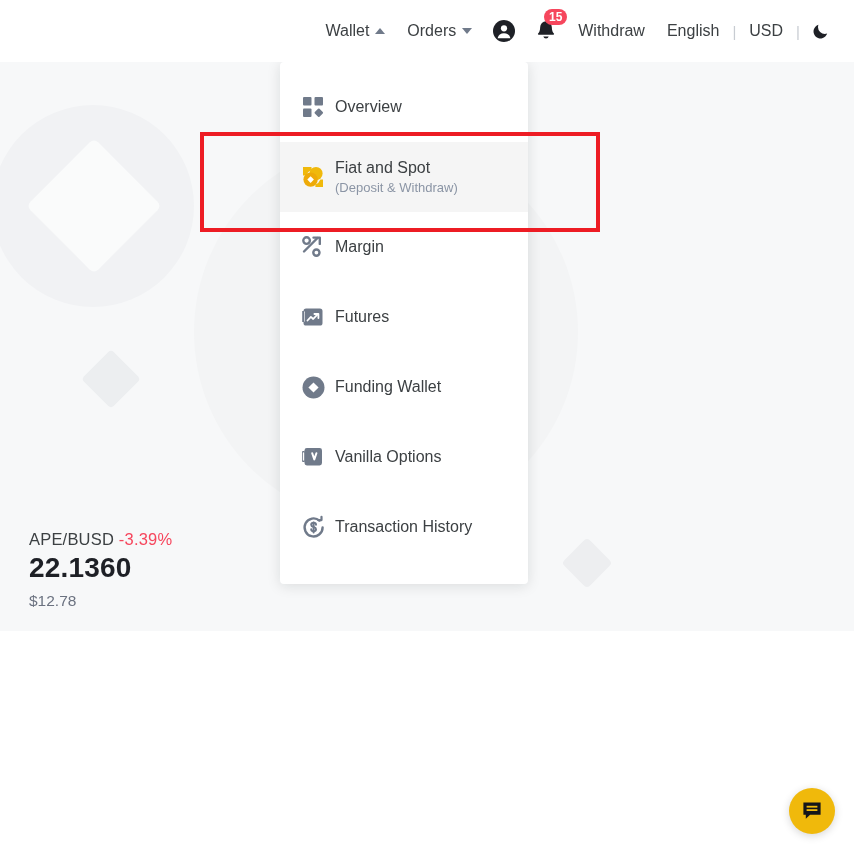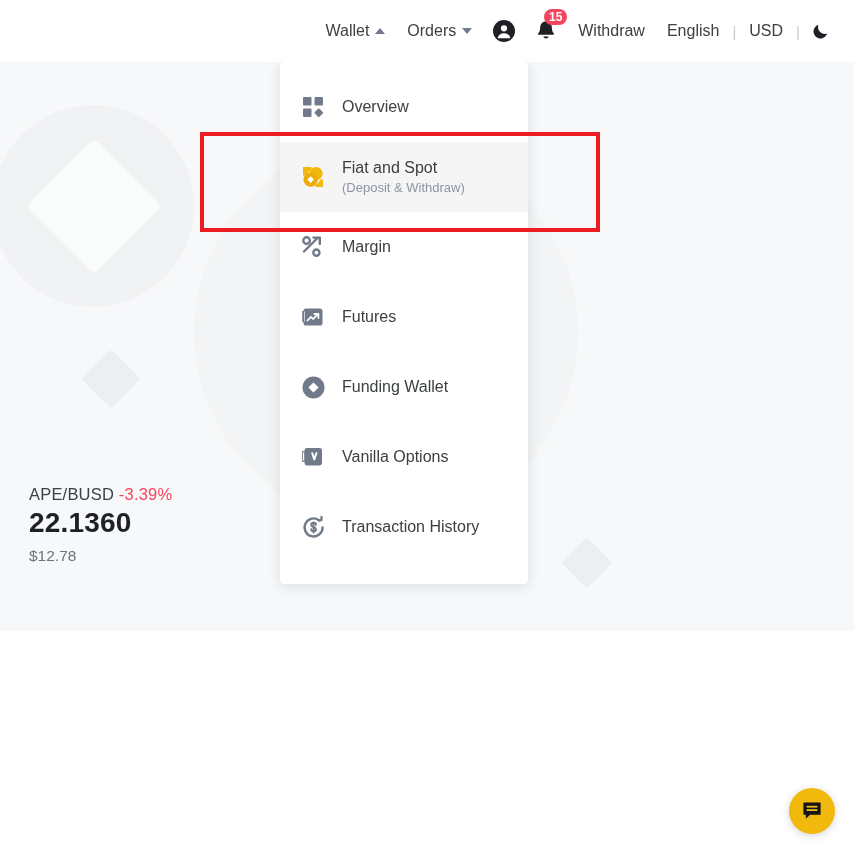--- a/index.html
+++ b/index.html
@@ -57,40 +57,40 @@
   .sep { color: #c8ccd2; font-size: 15px; padding: 0 2px; }
 
   
   .dropdown {
     position: absolute; left: 280px; top: 62px; width: 248px;
     background: #ffffff; border-radius: 4px;
     box-shadow: 0 2px 14px rgba(20,21,26,0.12);
     padding: 10px 0 22px 0; z-index: 20;
   }
   .menu-item {
-    display: flex; align-items: center; gap: 16px;
+    display: flex; align-items: center; gap: 9px;
     height: 70px; padding: 0 18px 0 20px; cursor: pointer;
   }
   .menu-item.active { background: #f5f5f5; }
   .mi-icon { width: 26px; height: 26px; flex: 0 0 26px;
              display: flex; align-items: center; justify-content: center; }
   .mi-text { display: flex; flex-direction: column; justify-content: center; }
   .mi-label { font-size: 16px; color: #3c4043; line-height: 1.35; }
   .mi-sub { font-size: 13px; color: #8b95a5; line-height: 1.35; }
 
   
   .redbox {
     position: absolute; left: 200px; top: 132px;
     width: 400px; height: 100px;
     border: 4px solid #ed1c24; z-index: 40; pointer-events: none;
   }
 
   
   .ticker { position: absolute; left: 29px; top: 485px; z-index: 5; }
-  .tk-row { font-size: 16.5px; color: #3c4043; letter-spacing: .2px; }
+  .tk-row { font-size: 16.5px; color: #3c4043; letter-spacing: .2px; margin-top: 45px; }
   .tk-pct { color: #f6465d; }
   .tk-price { font-size: 28px; font-weight: 700; color: #1e2026;
               letter-spacing: .2px; margin-top: 3px; }
   .tk-usd { font-size: 15.5px; color: #6b7280; margin-top: 8px; }
 
   
   .fab {
     position: absolute; right: 19px; bottom: 17px;
     width: 46px; height: 46px; border-radius: 50%;
     background: #f0b90b; display: flex; align-items: center;

